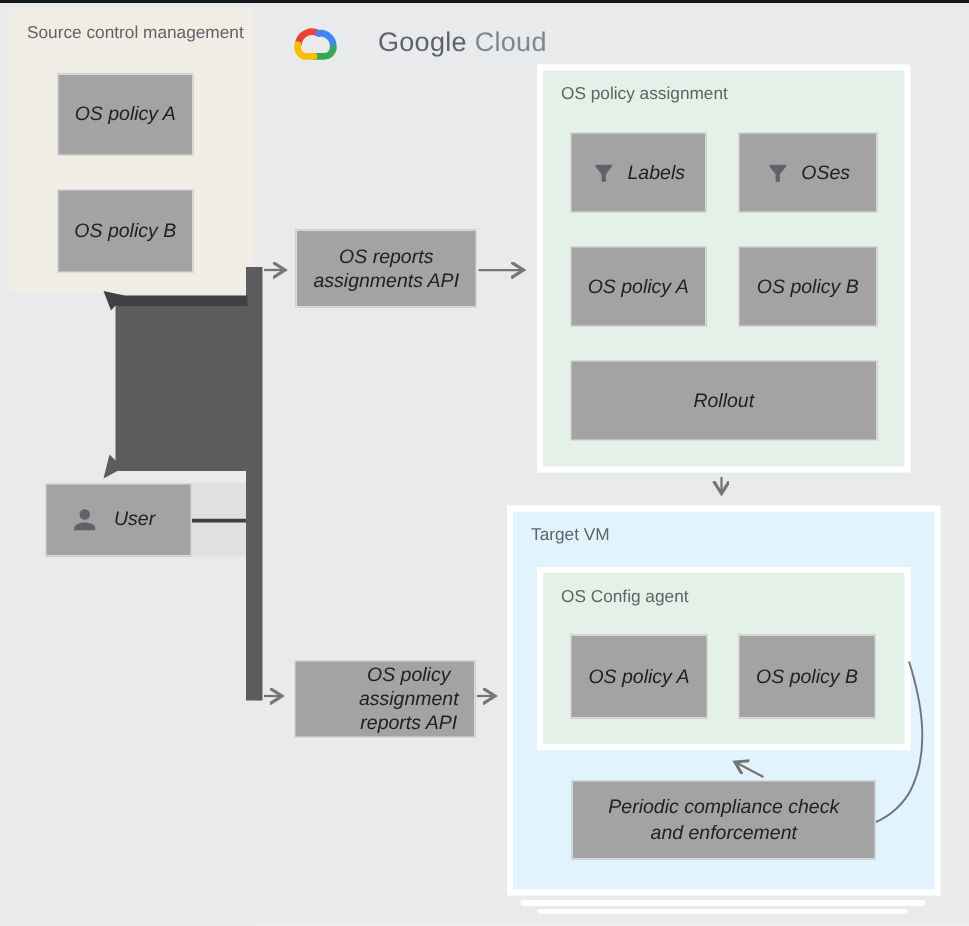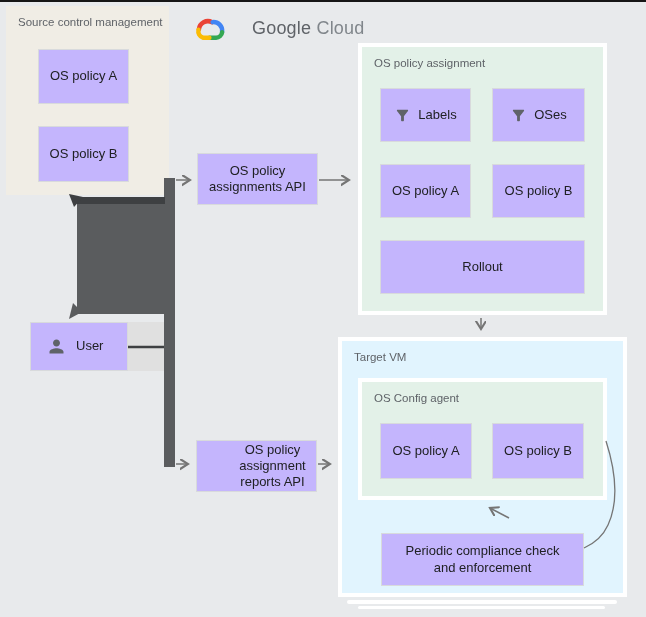--- a/index.html
+++ b/index.html
@@ -1,21 +1,21 @@
 <!DOCTYPE html>
 <html><head>
 <meta charset="utf-8">
 <style>
   html,body{margin:0;padding:0;}
   body{font-family:"Liberation Sans",sans-serif;background:#fff;}
   .canvas{position:relative;width:646px;height:617px;background:#E8EAEC;overflow:hidden;}
   .topline{position:absolute;left:0;top:0;width:646px;height:2px;background:#161616;}
 
   
-  .node{position:absolute;background:#c4b5fd;border:1px solid #D8DADC;display:flex;align-items:center;justify-content:center;font-size:13px;color:#202124;text-align:center;box-sizing:border-box;line-height:1.25;}
+  .node{position:absolute;background:#a3a3a3;border:1px solid #D8DADC;display:flex;align-items:center;justify-content:center;font-size:13px;color:#202124;text-align:center;box-sizing:border-box;line-height:1.25;font-style:italic;}
   .node .inner{display:block;}
 
   
   .container{position:absolute;box-sizing:border-box;border:4px solid #fff;}
   .container-label{position:absolute;left:12px;top:10px;font-size:11.5px;color:#5F6368;white-space:nowrap;}
 
   .src-control{left:6px;top:6px;width:163px;height:189px;background:#F0EDE5;position:absolute;}
   .src-a{left:32px;top:43px;width:91px;height:55px;}
   .src-b{left:32px;top:120px;width:91px;height:56px;}
 
@@ -36,21 +36,21 @@
   .pa-filter-a{left:18px;top:41px;width:91px;height:54px;gap:7px;}
   .pa-filter-b{left:130px;top:41px;width:93px;height:54px;gap:7px;}
   .pa-pol-a{left:18px;top:117px;width:91px;height:54px;}
   .pa-pol-b{left:130px;top:117px;width:93px;height:54px;}
   .pa-rollout{left:18px;top:193px;width:205px;height:54px;text-align:center;}
 
   .vm-container{left:338px;top:337px;width:289px;height:260px;background:#E1F4FE;}
   .agent-container{left:16px;top:37px;width:249px;height:122px;background:#E3F1E8;position:absolute;box-sizing:border-box;border:4px solid #fff;}
   .agent-pol-a{left:18px;top:41px;width:92px;height:56px;}
   .agent-pol-b{left:130px;top:41px;width:92px;height:56px;}
-  .periodic{left:39px;top:192px;width:203px;height:53px;justify-content:center;}
+  .periodic{left:39px;top:179px;width:203px;height:53px;justify-content:center;}
   .periodic .inner{width:160px;}
 
   .stack1{position:absolute;left:347px;top:600px;width:270px;height:4px;background:#fff;border-radius:2px;}
   .stack2{position:absolute;left:358px;top:606px;width:247px;height:3px;background:#fff;border-radius:2px;}
 
   .connectors{position:absolute;left:0;top:0;pointer-events:none;}
 </style>
 </head>
 <body>
 
@@ -76,21 +76,21 @@
         <path d="M12.4,16.3 L8,16.3 A4.7,4.7 0 0 1 4.9,10.9" stroke="#FBBC04"></path>
       </g>
     </svg>
     <div class="logo-text">
       <span class="g1">Google</span>
       <span class="g2">Cloud</span>
     </div>
   </div>
 
   <div class="node api-assign">
-    <span class="inner">OS policy assignments API</span>
+    <span class="inner">OS reports assignments API</span>
   </div>
   <div class="node api-reports">
     <span class="inner">OS policy assignment reports API</span>
   </div>
 
   <div class="user-shadow"></div>
   <div class="node user-box">
     <svg width="21" height="21" viewBox="0 0 24 24">
       <path fill="#5F6368" d="M12,12c2.21,0,4-1.79,4-4s-1.79-4-4-4S8,5.79,8,8S9.79,12,12,12z M12,14c-2.67,0-8,1.34-8,4v2h16v-2C20,15.34,14.67,14,12,14z"></path>
     </svg>

